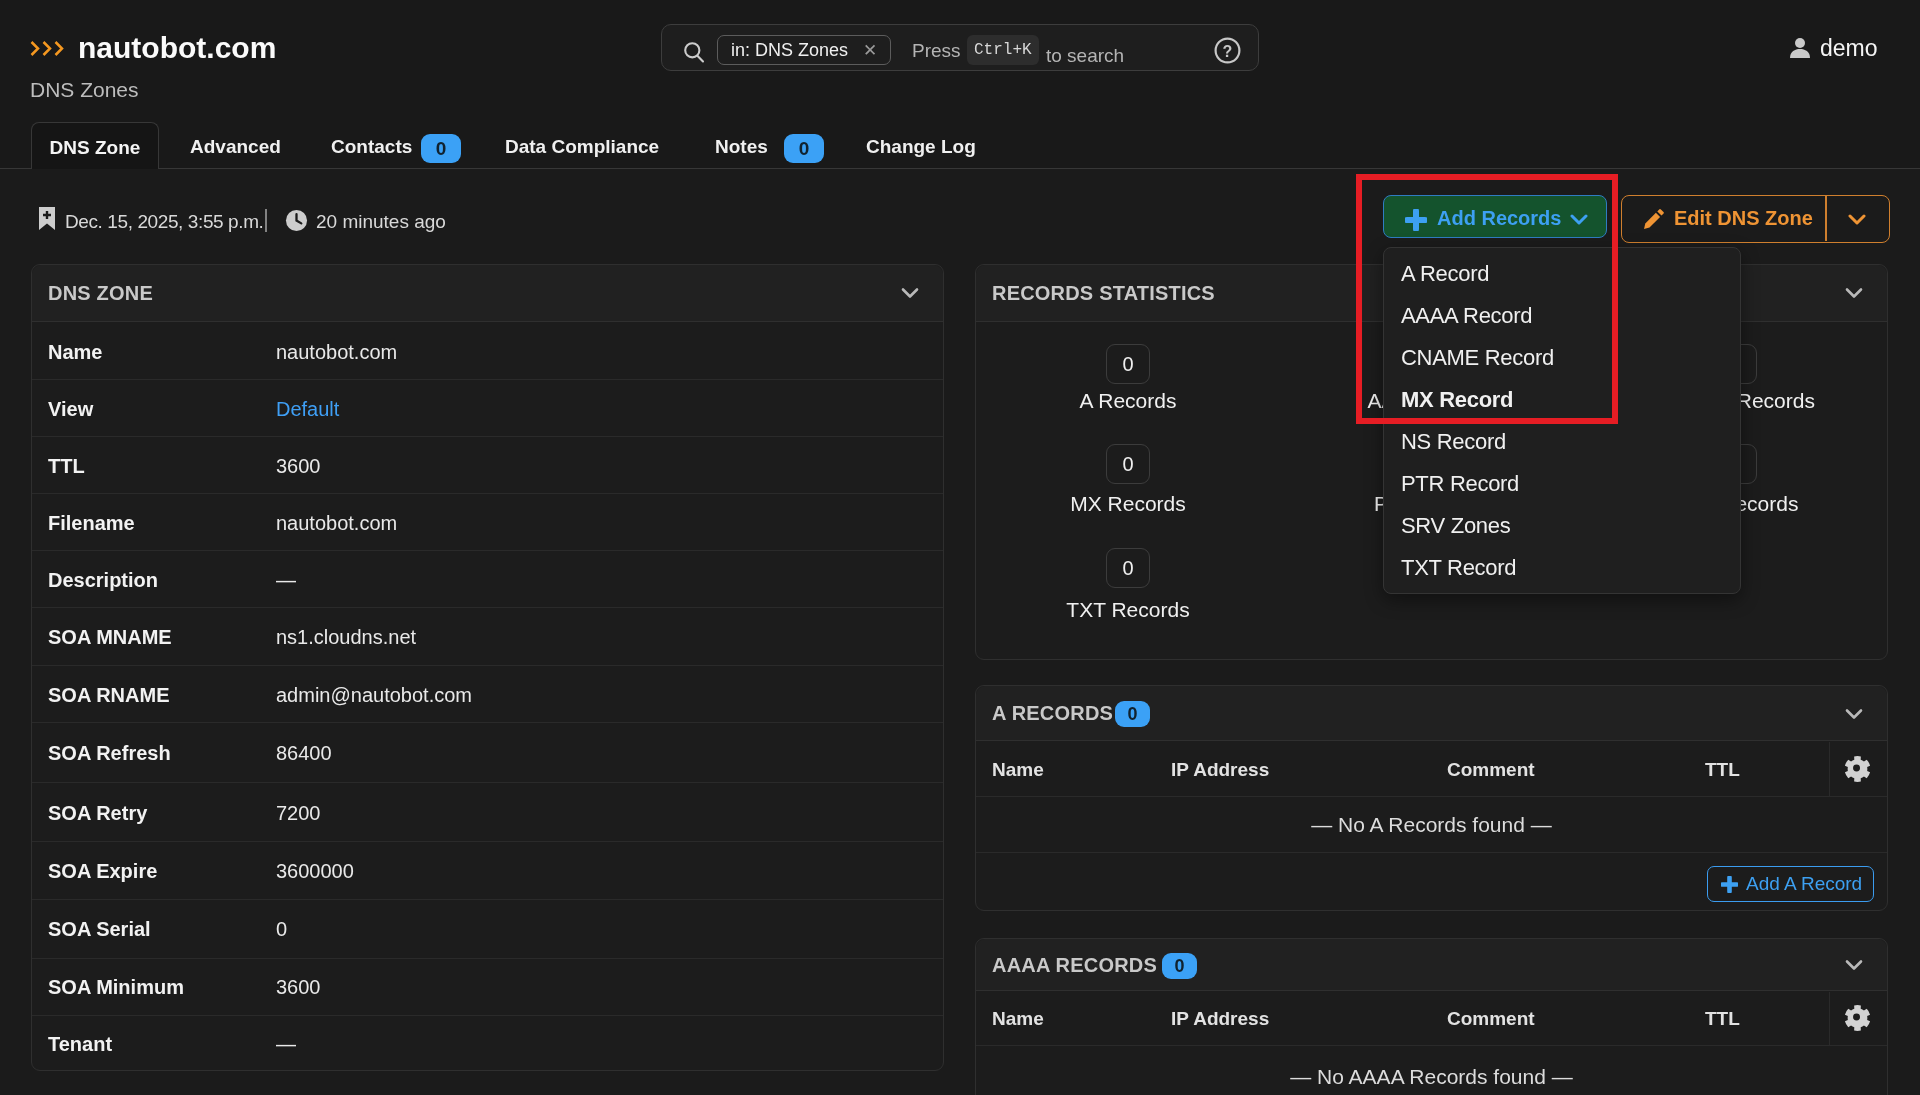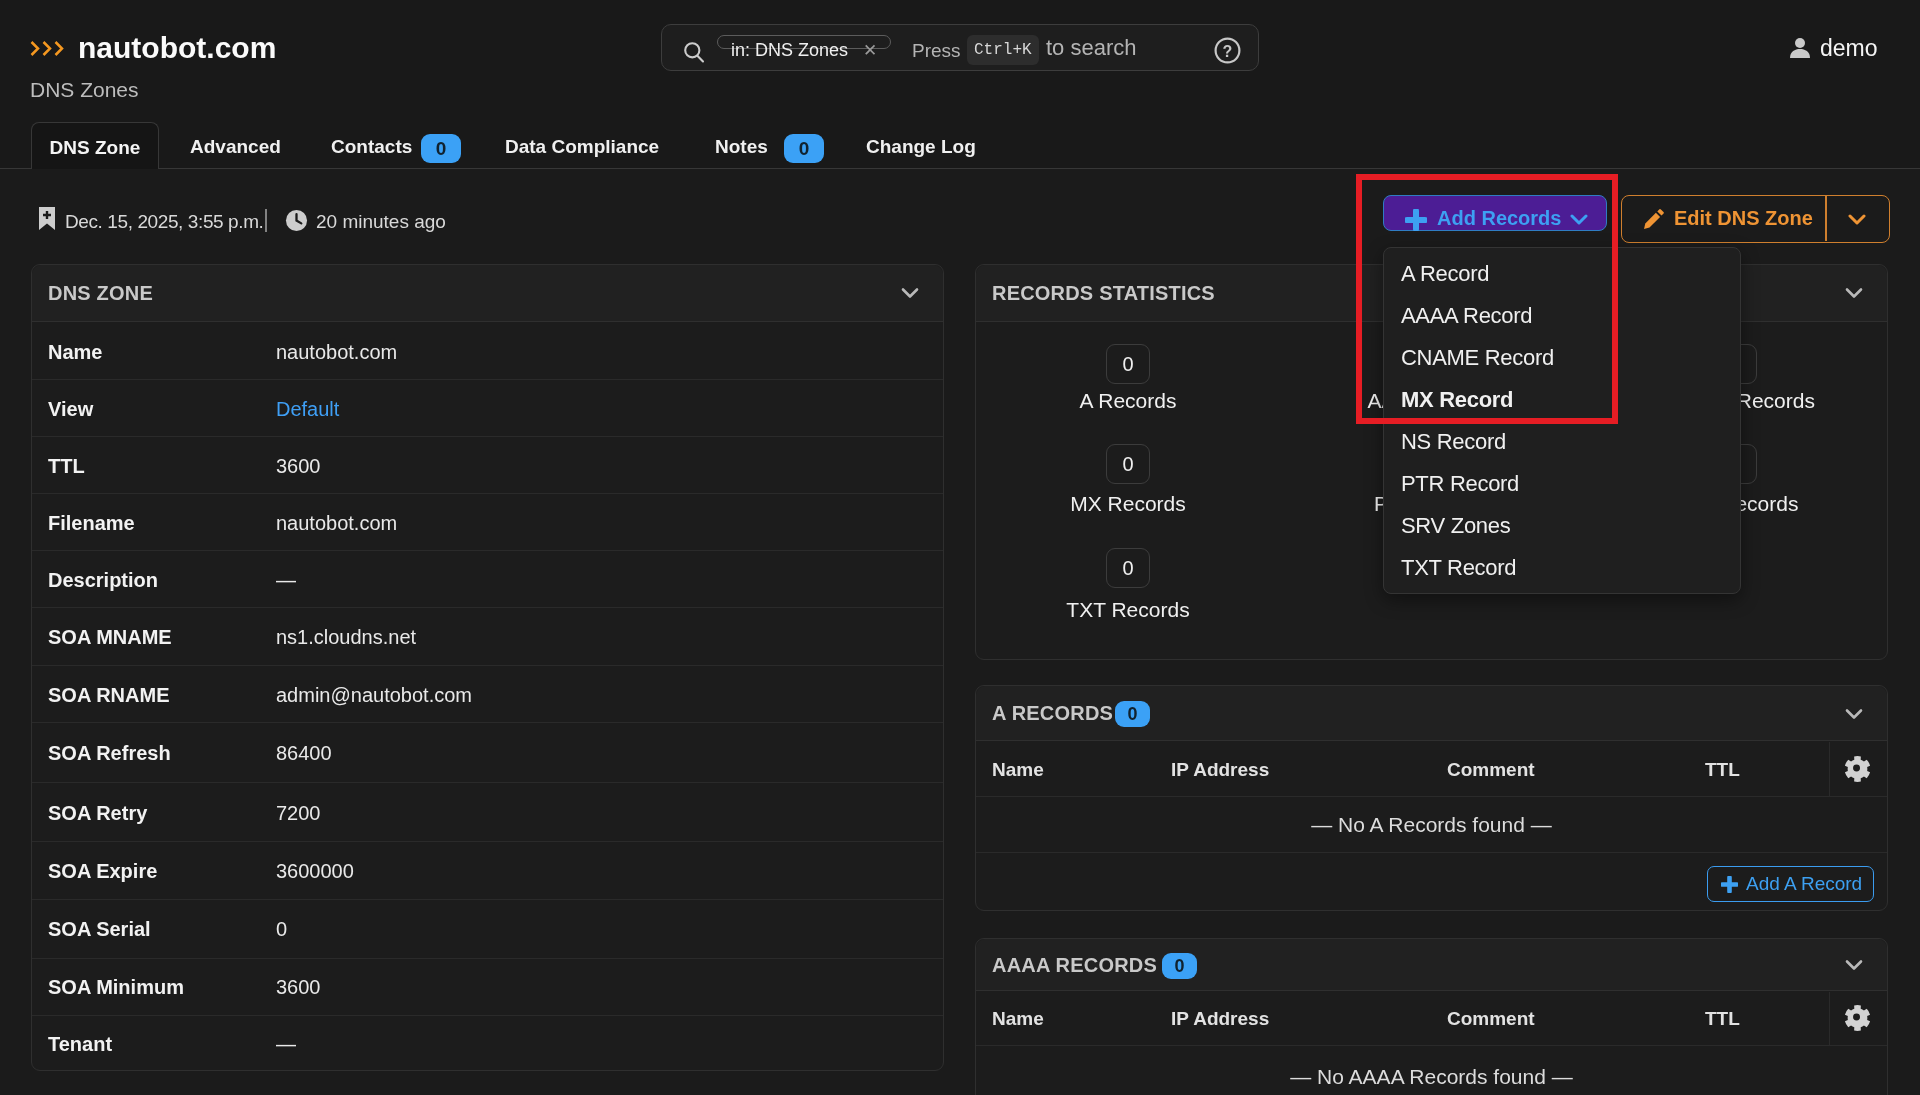--- a/index.html
+++ b/index.html
@@ -47,28 +47,28 @@
   </svg>
   <div class="abs" style="left:78px; top:31px; color:#fbfbfb; font-size:30px; font-weight:bold;">nautobot.com</div>
   <div class="abs" style="left:30px; top:78px; color:#bdbdbd; font-size:21px;">DNS Zones</div>
 
   <div class="abs" style="left:661px; top:24px; width:598px; height:47px; background:#1e1e1e;
       border:1px solid #3d3d3d; border-radius:10px;">
     <svg class="abs" style="left:21px; top:16px;" width="23" height="24" viewBox="0 0 23 24">
       <circle cx="9.3" cy="9.3" r="7.1" stroke="#cccccc" stroke-width="2.1" fill="none"></circle>
       <line x1="14.6" y1="14.9" x2="20" y2="20.5" stroke="#cccccc" stroke-width="2.1" stroke-linecap="round"></line>
     </svg>
-    <div class="abs" style="left:55px; top:10px; height:14px; border:1px solid #5c5c5c; border-radius:7px;
+    <div class="abs" style="left:55px; top:10px; height:30px; border:1px solid #5c5c5c; border-radius:7px;
         padding:0 13px; line-height:28px; color:#f0f0f0; font-size:18px;">in: DNS Zones
       <span style="color:#9a9a9a; margin-left:10px; font-size:17px;">✕</span></div>
     <div class="abs" style="left:250px; top:15px; color:#b4b4b4; font-size:19px;">Press</div>
     <div class="abs" style="left:305px; top:10px; height:30px; background:#2d2d2d; border-radius:6px;
         padding:0 7px; line-height:30px; color:#d8d8d8; font-size:16px;
         font-family:'Liberation Mono', monospace;">Ctrl+K</div>
-    <div class="abs" style="left:384px; top:10px; color:#b4b4b4; font-size:22px;">to search</div>
+    <div class="abs" style="left:384px; top:20px; color:#b4b4b4; font-size:19px;">to search</div>
     <svg class="abs" style="left:552px; top:12px;" width="27" height="27" viewBox="0 0 27 27">
       <circle cx="13.5" cy="13.5" r="11.9" stroke="#c7c7c7" stroke-width="2.2" fill="none"></circle>
       <text x="13.5" y="19.5" text-anchor="middle" fill="#c7c7c7" font-size="16" font-weight="bold" font-family="Liberation Sans">?</text>
     </svg>
   </div>
 
   <svg class="abs" style="left:1787px; top:35px;" width="26" height="26" viewBox="0 0 26 26">
     <circle cx="13" cy="8" r="5" fill="#c9c9c9"></circle>
     <path d="M3,23 C3,16.5 8,14 13,14 C18,14 23,16.5 23,23 Z" fill="#c9c9c9"></path>
   </svg>
@@ -93,21 +93,21 @@
   <path d="M10,4 V12 M6,8 H14" stroke="#1b1b1b" stroke-width="2.4"></path>
 </svg>
 <div class="abs" style="left:65px; top:211px; color:#d9d9d9; font-size:19px; letter-spacing:-0.4px;">Dec. 15, 2025, 3:55 p.m.</div>
 <div class="abs" style="left:263px; top:206px; color:#8a8a8a; font-size:23px;">|</div>
 <svg class="abs" style="left:285px; top:209px;" width="23" height="23" viewBox="0 0 24 24">
   <circle cx="12" cy="12" r="11" fill="#cdcdcd"></circle>
   <path d="M12,5.5 V12 L17,15" stroke="#1b1b1b" stroke-width="2.4" fill="none" stroke-linecap="round"></path>
 </svg>
 <div class="abs" style="left:316px; top:211px; color:#d9d9d9; font-size:19px;">20 minutes ago</div>
 
-<div class="abs" style="left:1383px; top:195px; width:224px; height:36px; background:#4c1d95;
+<div class="abs" style="left:1383px; top:195px; width:224px; height:43px; background:#14532d;
     border:1.5px solid #2f7cc2; border-radius:8px;">
   <svg class="abs" style="left:21px; top:13px;" width="22" height="22" viewBox="0 0 22 22">
     <path d="M11,2 V20 M2,11 H20" stroke="#3da0f2" stroke-width="6" stroke-linecap="round"></path>
   </svg>
   <div class="abs" style="left:53px; top:11px; color:#3da0f2; font-size:20px; font-weight:bold;">Add Records</div>
   <svg class="abs" style="left:186px; top:17px;" width="18" height="14" viewBox="0 0 18 14">
     <path d="M2,3 L9,10 L16,3" stroke="#3da0f2" stroke-width="3" fill="none" stroke-linecap="round" stroke-linejoin="round"></path>
   </svg>
 </div>
 

